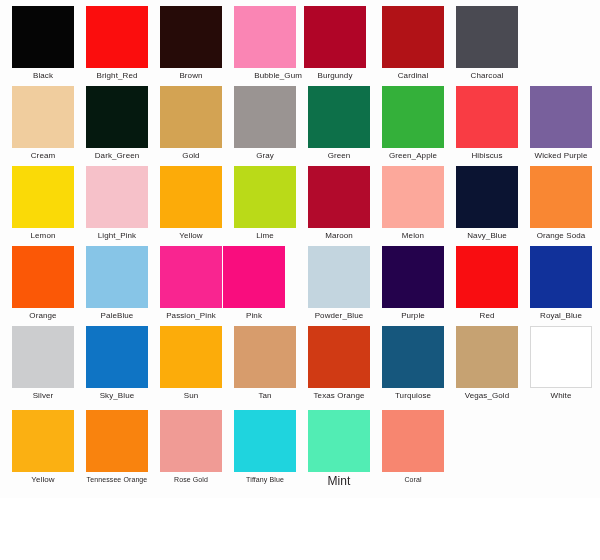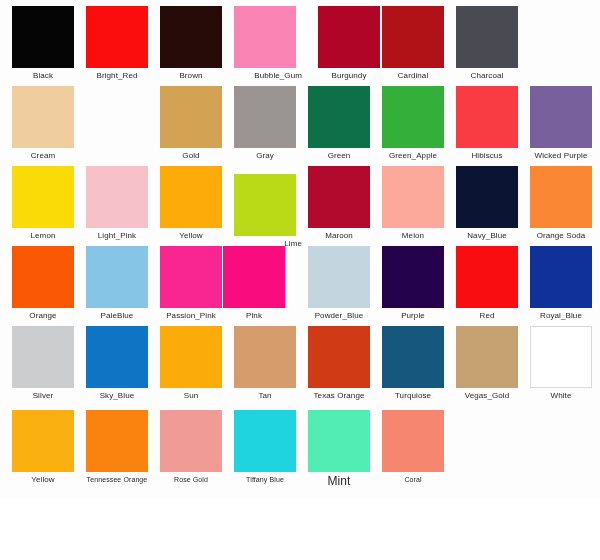--- a/index.html
+++ b/index.html
@@ -81,36 +81,40 @@
         <span class="swatch-label">Bright_Red</span>
       </div>
       <div class="swatch-cell" style="left: 154px; top: 6px;">
         <div class="swatch-chip" style="background-color: rgb(38, 11, 8);"></div>
         <span class="swatch-label">Brown</span>
       </div>
       <div class="swatch-cell" style="left: 228px; top: 6px; text-align: right;">
         <div class="swatch-chip" style="background-color: rgb(250, 133, 180);"></div>
         <span class="swatch-label">Bubble_Gum</span>
       </div>
-      <div class="swatch-cell" style="left: 312px; top: 6px;">
+      <div class="swatch-cell" style="left: 298px; top: 6px;">
         <div class="swatch-chip" style="background-color: rgb(176, 5, 39);"></div>
         <span class="swatch-label">Burgundy</span>
       </div>
       <div class="swatch-cell" style="left: 376px; top: 6px;">
         <div class="swatch-chip" style="background-color: rgb(177, 18, 23);"></div>
         <span class="swatch-label">Cardinal</span>
       </div>
       <div class="swatch-cell" style="left: 450px; top: 6px;">
         <div class="swatch-chip" style="background-color: rgb(74, 74, 82);"></div>
         <span class="swatch-label">Charcoal</span>
       </div>
       <div class="swatch-cell" style="left: 6px; top: 86px;">
         <div class="swatch-chip" style="background-color: rgb(240, 205, 158);"></div>
         <span class="swatch-label">Cream</span>
       </div>
+      <div class="swatch-cell" style="left: 80px; top: 86px;">
+        <div class="swatch-chip" style="background-color: rgb(5, 25, 15);"></div>
+        <span class="swatch-label">Dark_Green</span>
+      </div>
       <div class="swatch-cell" style="left: 154px; top: 86px;">
         <div class="swatch-chip" style="background-color: rgb(211, 163, 83);"></div>
         <span class="swatch-label">Gold</span>
       </div>
       <div class="swatch-cell" style="left: 228px; top: 86px;">
         <div class="swatch-chip" style="background-color: rgb(154, 148, 146);"></div>
         <span class="swatch-label">Gray</span>
       </div>
       <div class="swatch-cell" style="left: 302px; top: 86px;">
         <div class="swatch-chip" style="background-color: rgb(13, 112, 73);"></div>
@@ -133,21 +137,21 @@
         <span class="swatch-label">Lemon</span>
       </div>
       <div class="swatch-cell" style="left: 80px; top: 166px;">
         <div class="swatch-chip" style="background-color: rgb(246, 193, 201);"></div>
         <span class="swatch-label">Light_Pink</span>
       </div>
       <div class="swatch-cell" style="left: 154px; top: 166px;">
         <div class="swatch-chip" style="background-color: rgb(252, 171, 9);"></div>
         <span class="swatch-label">Yellow</span>
       </div>
-      <div class="swatch-cell" style="left: 228px; top: 174px; text-align: right;">
+      <div class="swatch-cell" style="left: 228px; top: 166px;">
         <div class="swatch-chip" style="background-color: rgb(186, 218, 24);"></div>
         <span class="swatch-label">Lime</span>
       </div>
       <div class="swatch-cell" style="left: 302px; top: 166px;">
         <div class="swatch-chip" style="background-color: rgb(178, 10, 44);"></div>
         <span class="swatch-label">Maroon</span>
       </div>
       <div class="swatch-cell" style="left: 376px; top: 166px;">
         <div class="swatch-chip" style="background-color: rgb(252, 168, 155);"></div>
         <span class="swatch-label">Melon</span>

